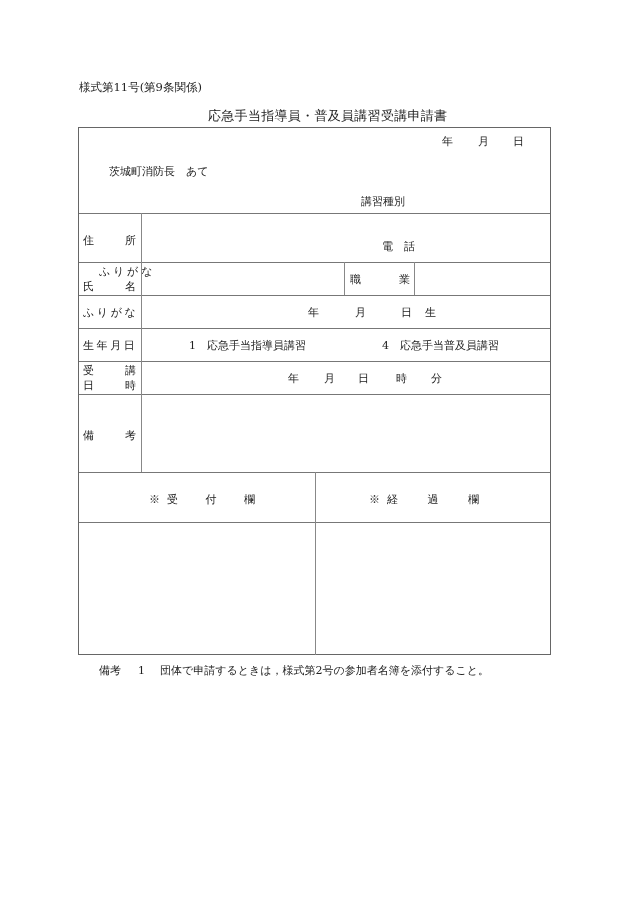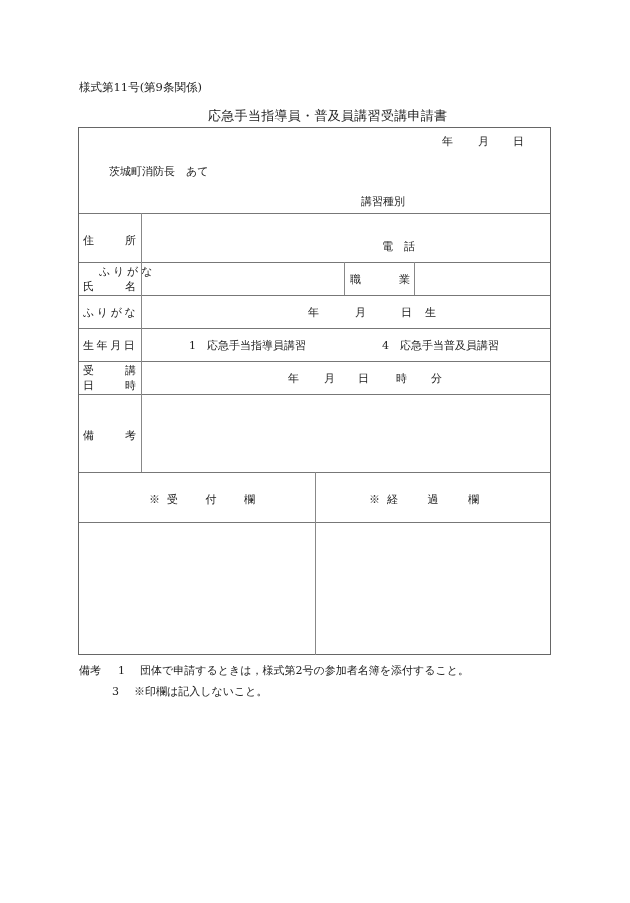--- a/index.html
+++ b/index.html
@@ -17,21 +17,21 @@
     .form-title { left: 208px; top: 107px; font-size: 13px; letter-spacing: 0.3px; }
 
     .table { position: absolute; left: 78px; top: 127px; width: 473px; height: 528px;
       border: 1.2px solid #666; box-sizing: border-box; }
     .hline { position: absolute; height: 0; border-top: 1.2px solid #777; }
     .vline { position: absolute; width: 0; border-left: 1.2px solid #888; }
 
     .t { position: absolute; white-space: nowrap; font-size: 11px; }
     .label-spread { display: flex; justify-content: space-between; position: absolute; width: 53px; font-size: 11px; }
     .notes { position: absolute; left: 79px; top: 660px; font-size: 11px; line-height: 21px; }
-    .note-row { white-space: nowrap; }
+    .note-row { white-space: nowrap; margin-left: 20px; }
   </style>
 </head>
 <body>
 
 <div class="abs form-number">様式第11号(第9条関係)</div>
 <div class="abs form-title">応急手当指導員・普及員講習受講申請書</div>
 
 <div class="table">
 
   <div class="hline" style="left:0;width:471px;top:85px;"></div>
@@ -124,18 +124,13 @@
 </div>
 
 <div class="notes">
   <div class="note-row">
     <span>備考</span>
     <span style="display:inline-block;width:10px;"></span>
     <span>1</span>
     <span style="display:inline-block;width:8px;"></span>
     <span>団体で申請するときは，様式第2号の参加者名簿を添付すること。</span>
   </div>
-  <div class="note-row" style="padding-left:33px;">
-    <span>3</span>
-    <span style="display:inline-block;width:8px;"></span>
-    <span>※印欄は記入しないこと。</span>
-  </div>
 </div>
 
 </body></html>

